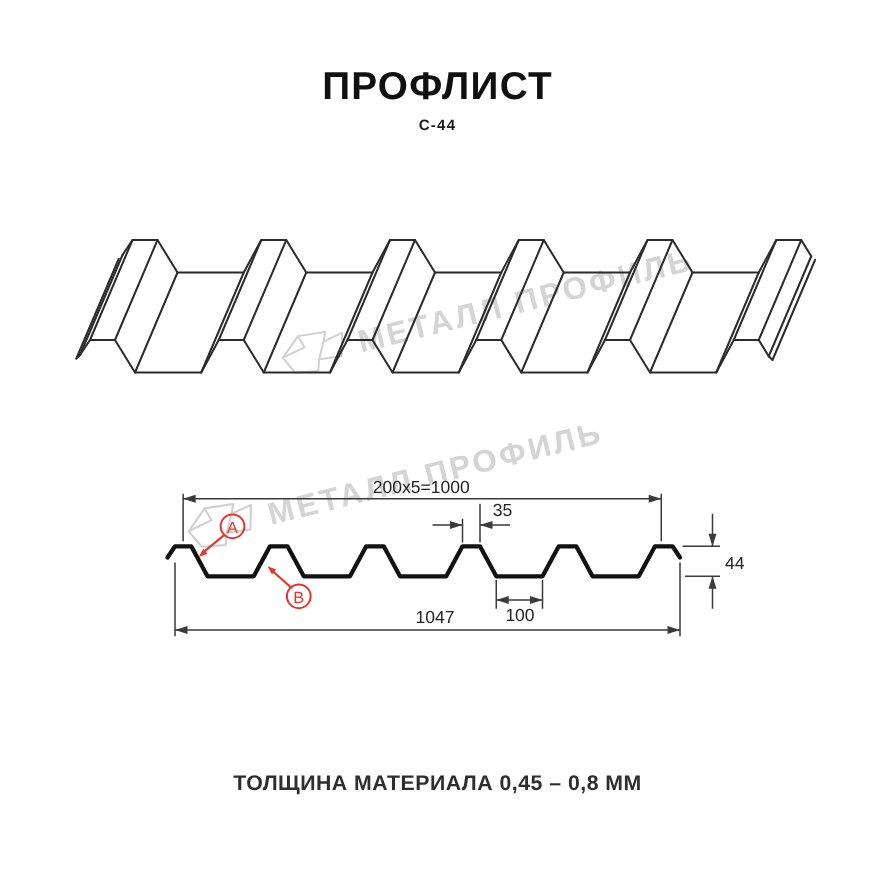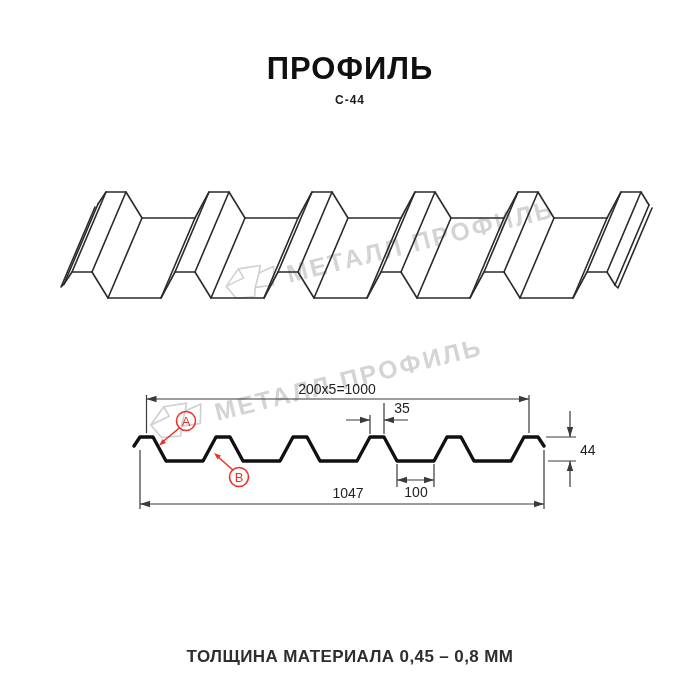--- a/index.html
+++ b/index.html
@@ -19,40 +19,40 @@
     transform:rotate(-14deg);transform-origin:0 50%;
     color:#d4d4d4;white-space:nowrap;z-index:1;user-select:none;
   }
   .wm-text{
     font-size:25px;font-weight:bold;letter-spacing:2.5px;color:#d4d4d4;
   }
   .wm1{left:224px;top:270px;}
   .wm2{left:148px;top:408px;}
   .art{position:absolute;left:0;top:0;z-index:2;}
   .caption{
-    position:absolute;left:0;top:647px;width:700px;text-align:center;
+    position:absolute;left:0;top:617px;width:700px;text-align:center;
     font-size:17px;font-weight:bold;letter-spacing:0.4px;color:#2e2e2e;z-index:2;
   }
   .thin{stroke:#3a3a3a;stroke-width:1.2;fill:none;}
   .thick{stroke:#111;stroke-width:3.4;fill:none;stroke-linejoin:round;stroke-linecap:round;}
   .sheet{stroke:#2b2b2b;stroke-width:1.6;fill:none;stroke-linejoin:round;stroke-linecap:round;}
   .dimtext{font-family:"Liberation Sans",sans-serif;font-size:14px;fill:#222;}
   .red{stroke:#e8352a;fill:none;stroke-width:1.6;}
   .redfill{fill:#e8352a;stroke:none;}
   .redtext{font-family:"Liberation Sans",sans-serif;font-size:13px;fill:#e8352a;}
   .arrow{fill:#3a3a3a;stroke:none;}
   .logo{stroke:#d0d0d0;stroke-width:1.6;fill:none;stroke-linejoin:round;}
 </style>
 </head>
 <body>
 
 <div class="canvas">
 
   <div class="hdr">
-    <div class="title">ПРОФИЛЬ</div>
+    <div class="title">ПРОФЛИСТ</div>
     <div class="subtitle">С-44</div>
   </div>
 
   <div class="wm wm1">
     <svg width="56" height="40" viewBox="0 0 56 40">
       <path class="logo" d="M3,17 L19,3 L41,5 L38,12 L54,9 L49,27 L31,25 L28,34 L10,31 Z"></path>
       <path class="logo" d="M19,3 L22,13 L3,17 M38,12 L31,25"></path>
     </svg>
     <span class="wm-text">МЕТАЛЛ ПРОФИЛЬ</span>
   </div>

